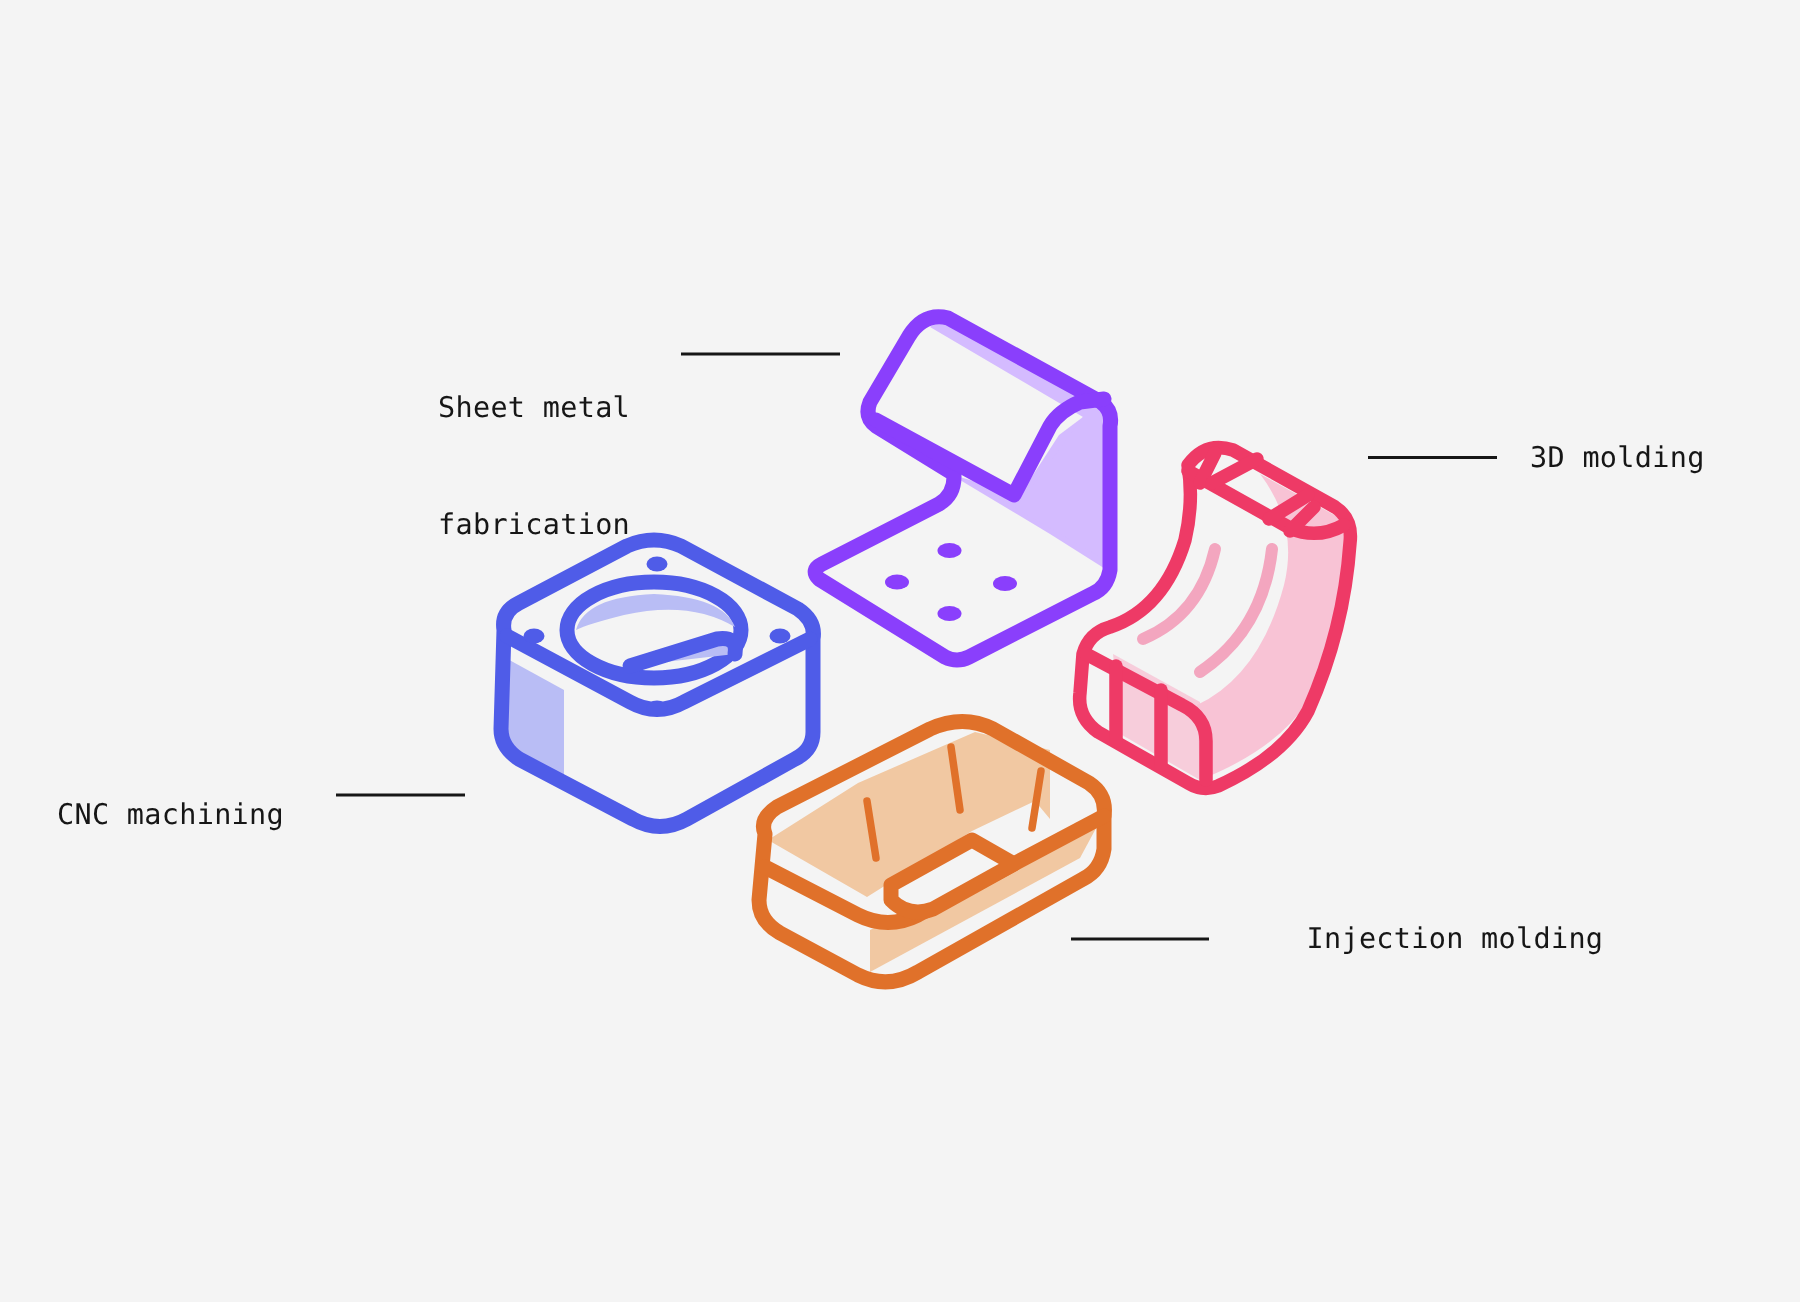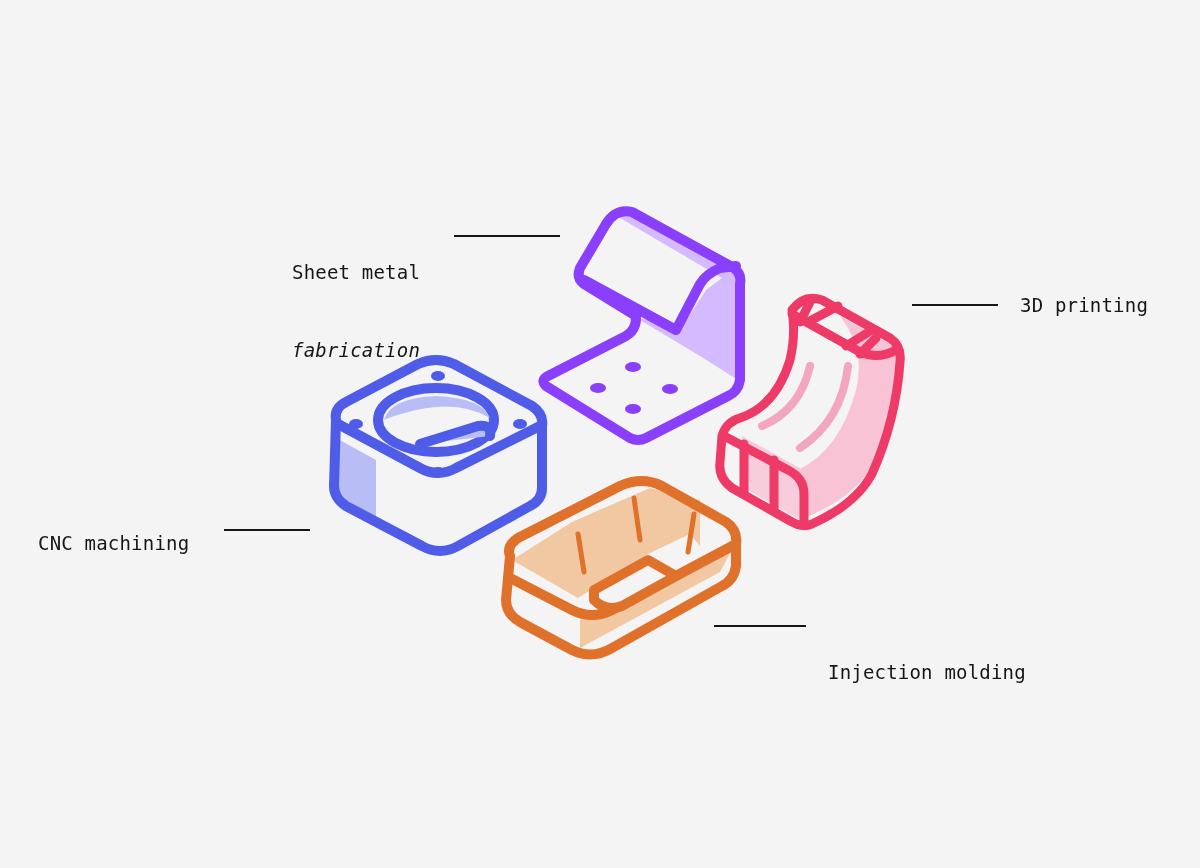--- a/index.html
+++ b/index.html
@@ -23,32 +23,32 @@
       height: 2px;
       background: #161616;
     }
     svg.art { position: absolute; left: 0; top: 0; }
   </style>
 </head>
 <body>
 
 <div class="label" style="left:292px; top:207px; text-align:right;">
   <div style="text-align:center;">Sheet metal</div>
-  <div style="margin-left:-10px;font-style:italic;">fabrication</div>
+  <div style="margin-left:-10px;">fabrication</div>
 </div>
 <div class="leader" style="left:454px; top:235px; width:106px;"></div>
 
 <div class="leader" style="left:912px; top:304px; width:86px;"></div>
-<div class="label" style="left:1020px; top:292px;">3D printing</div>
+<div class="label" style="left:1020px; top:292px;">3D molding</div>
 
 <div class="label" style="left:38px; top:530px;">CNC machining</div>
 <div class="leader" style="left:224px; top:529px; width:86px;"></div>
 
 <div class="leader" style="left:714px; top:625px; width:92px;"></div>
-<div class="label" style="left:828px; top:613px;margin-top:46px;">Injection molding</div>
+<div class="label" style="left:871px; top:613px;">Injection molding</div>
 
 <svg class="art" width="1200" height="868" viewBox="0 0 1200 868">
 
   <g stroke="#8a3ffc" stroke-width="10" stroke-linejoin="round" stroke-linecap="round">
 
     <polygon points="620,218 722,278 706,290 680,330 640,318 640,320 700,356 738,380 738,272 630,210" fill="#d4bbff" stroke="none"></polygon>
     <polygon points="648,322 738,374 738,278 722,278 684,330" fill="#d4bbff" stroke="none"></polygon>
 
     <path d="M580,268 L606,224 Q616,208 632,212 L734,268 Q742,274 740,284 L740,380 Q738,392 728,396 L646,438 Q638,442 630,438 L546,386 Q540,380 548,376 L626,336 Q636,330 636,318 L636,316 L584,284 Q576,278 580,268 Z" fill="none"></path>
 

